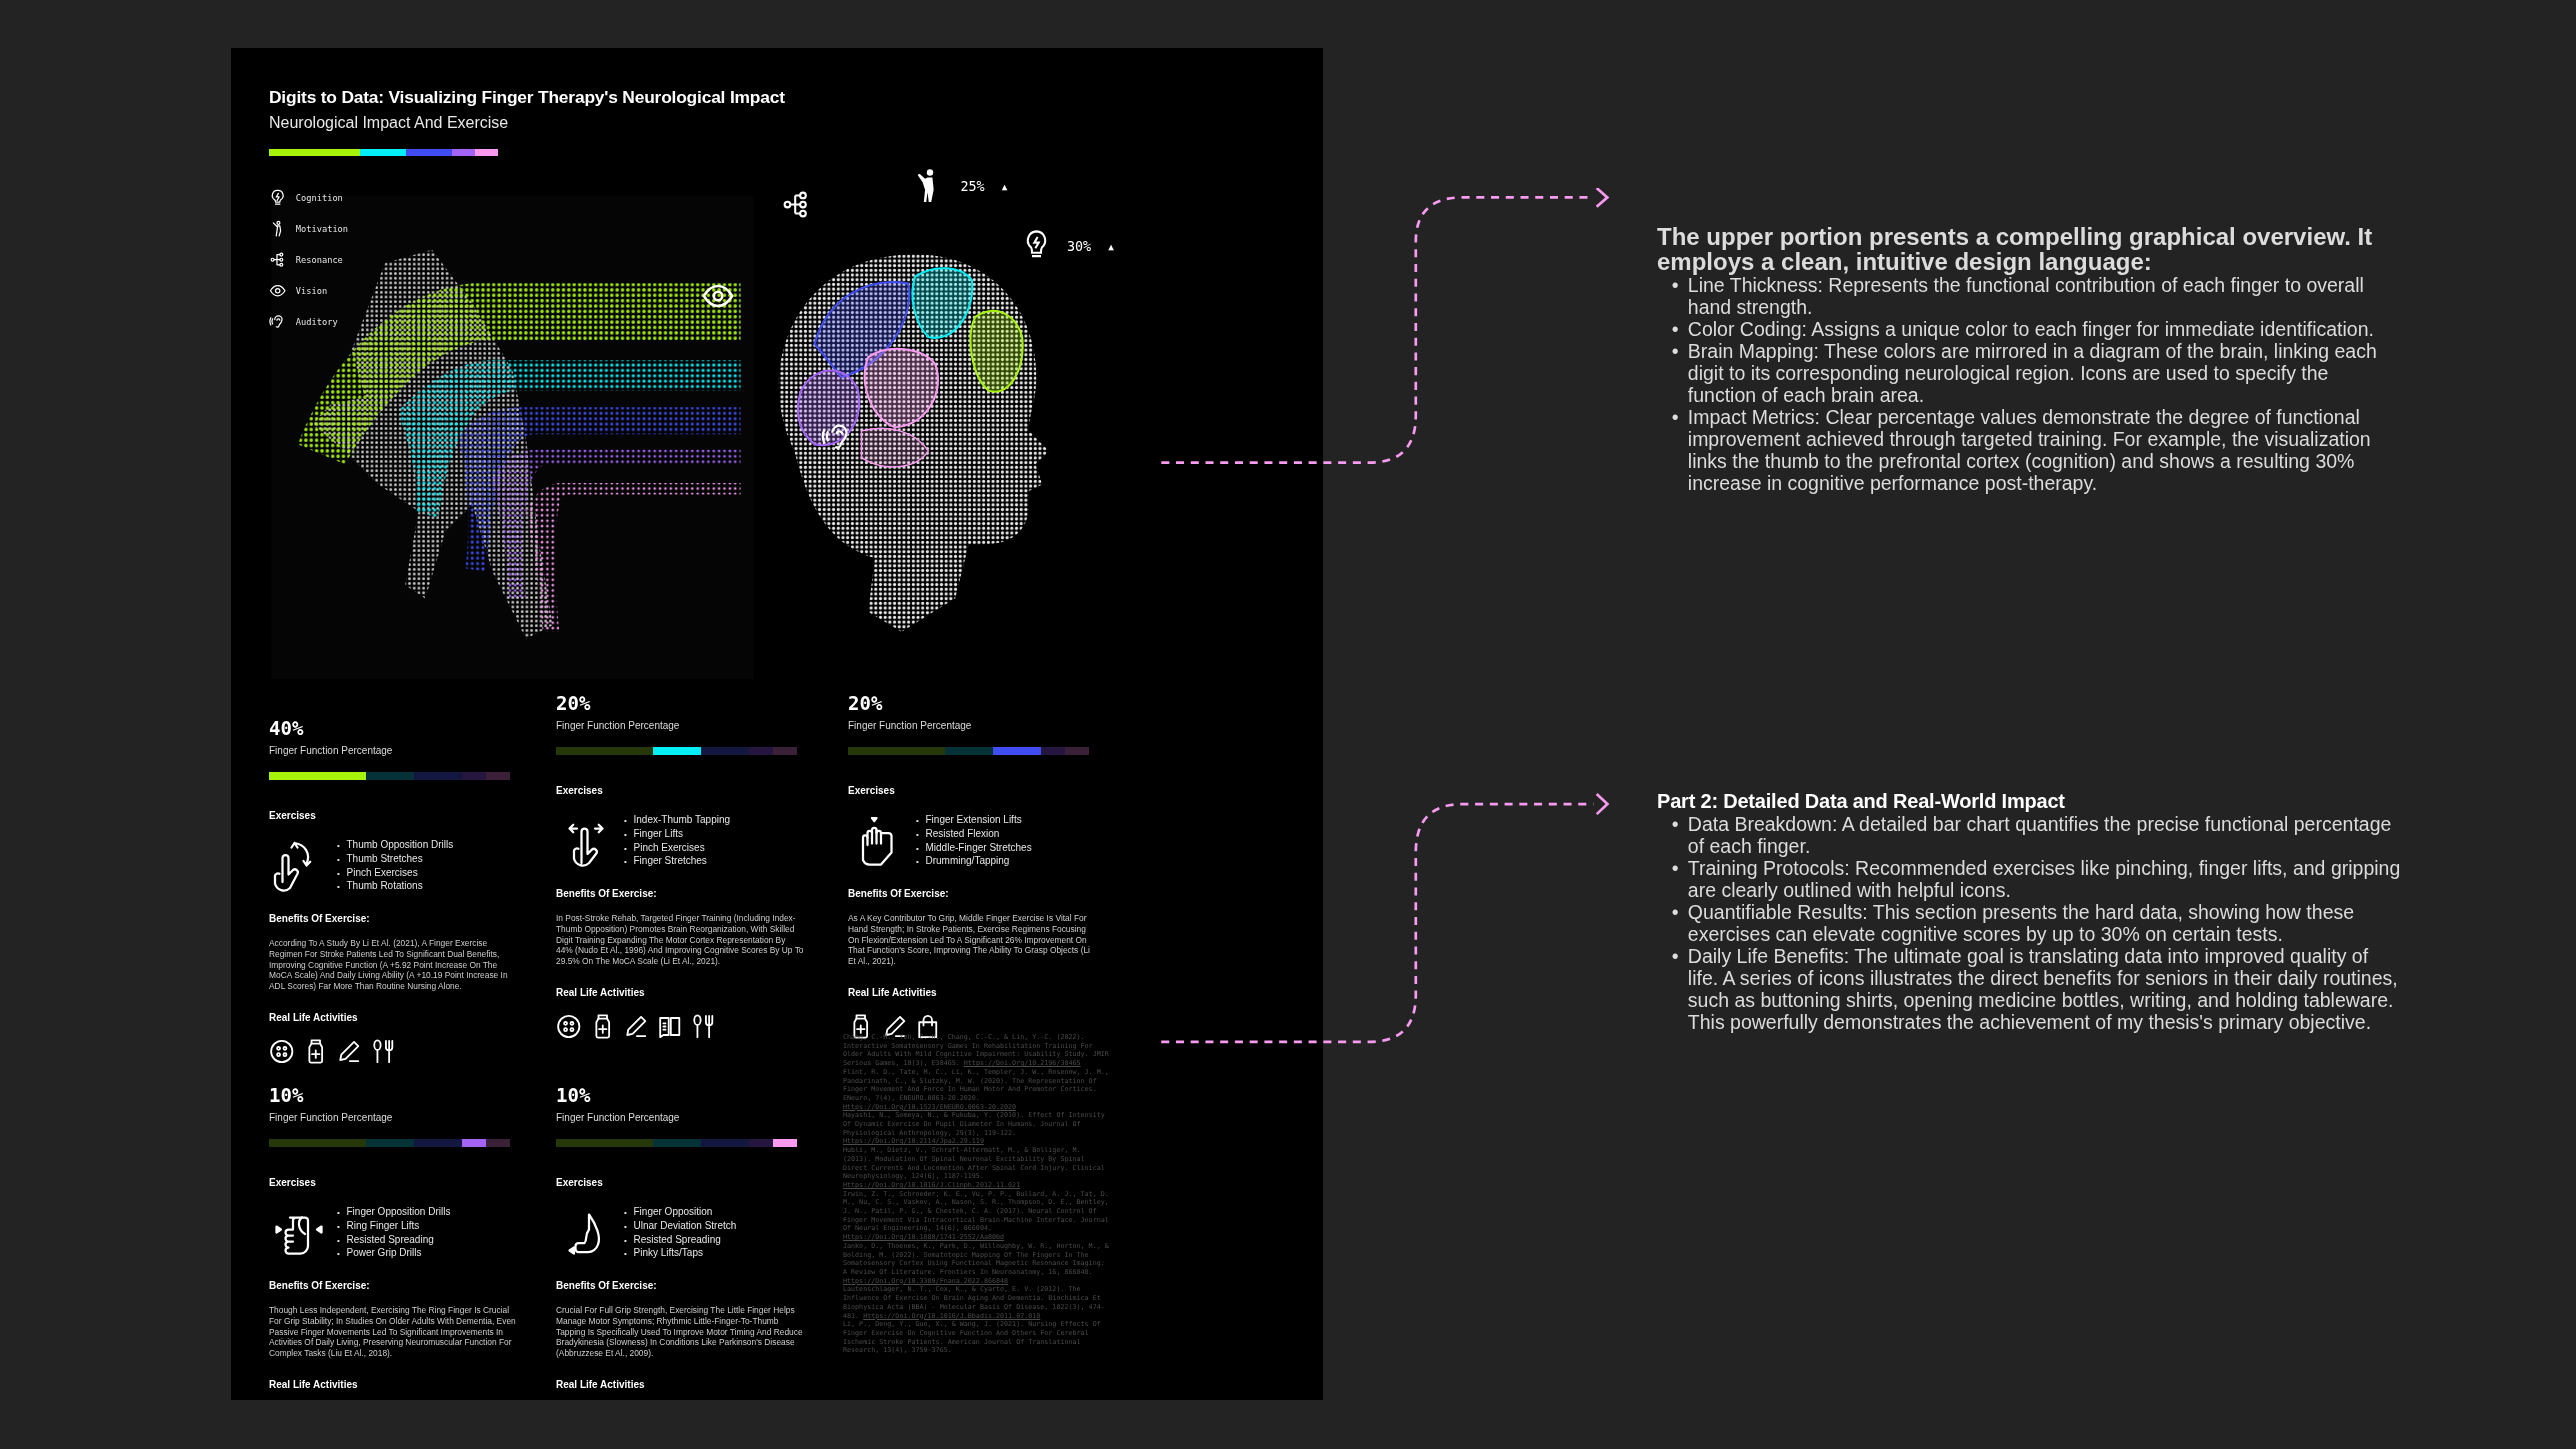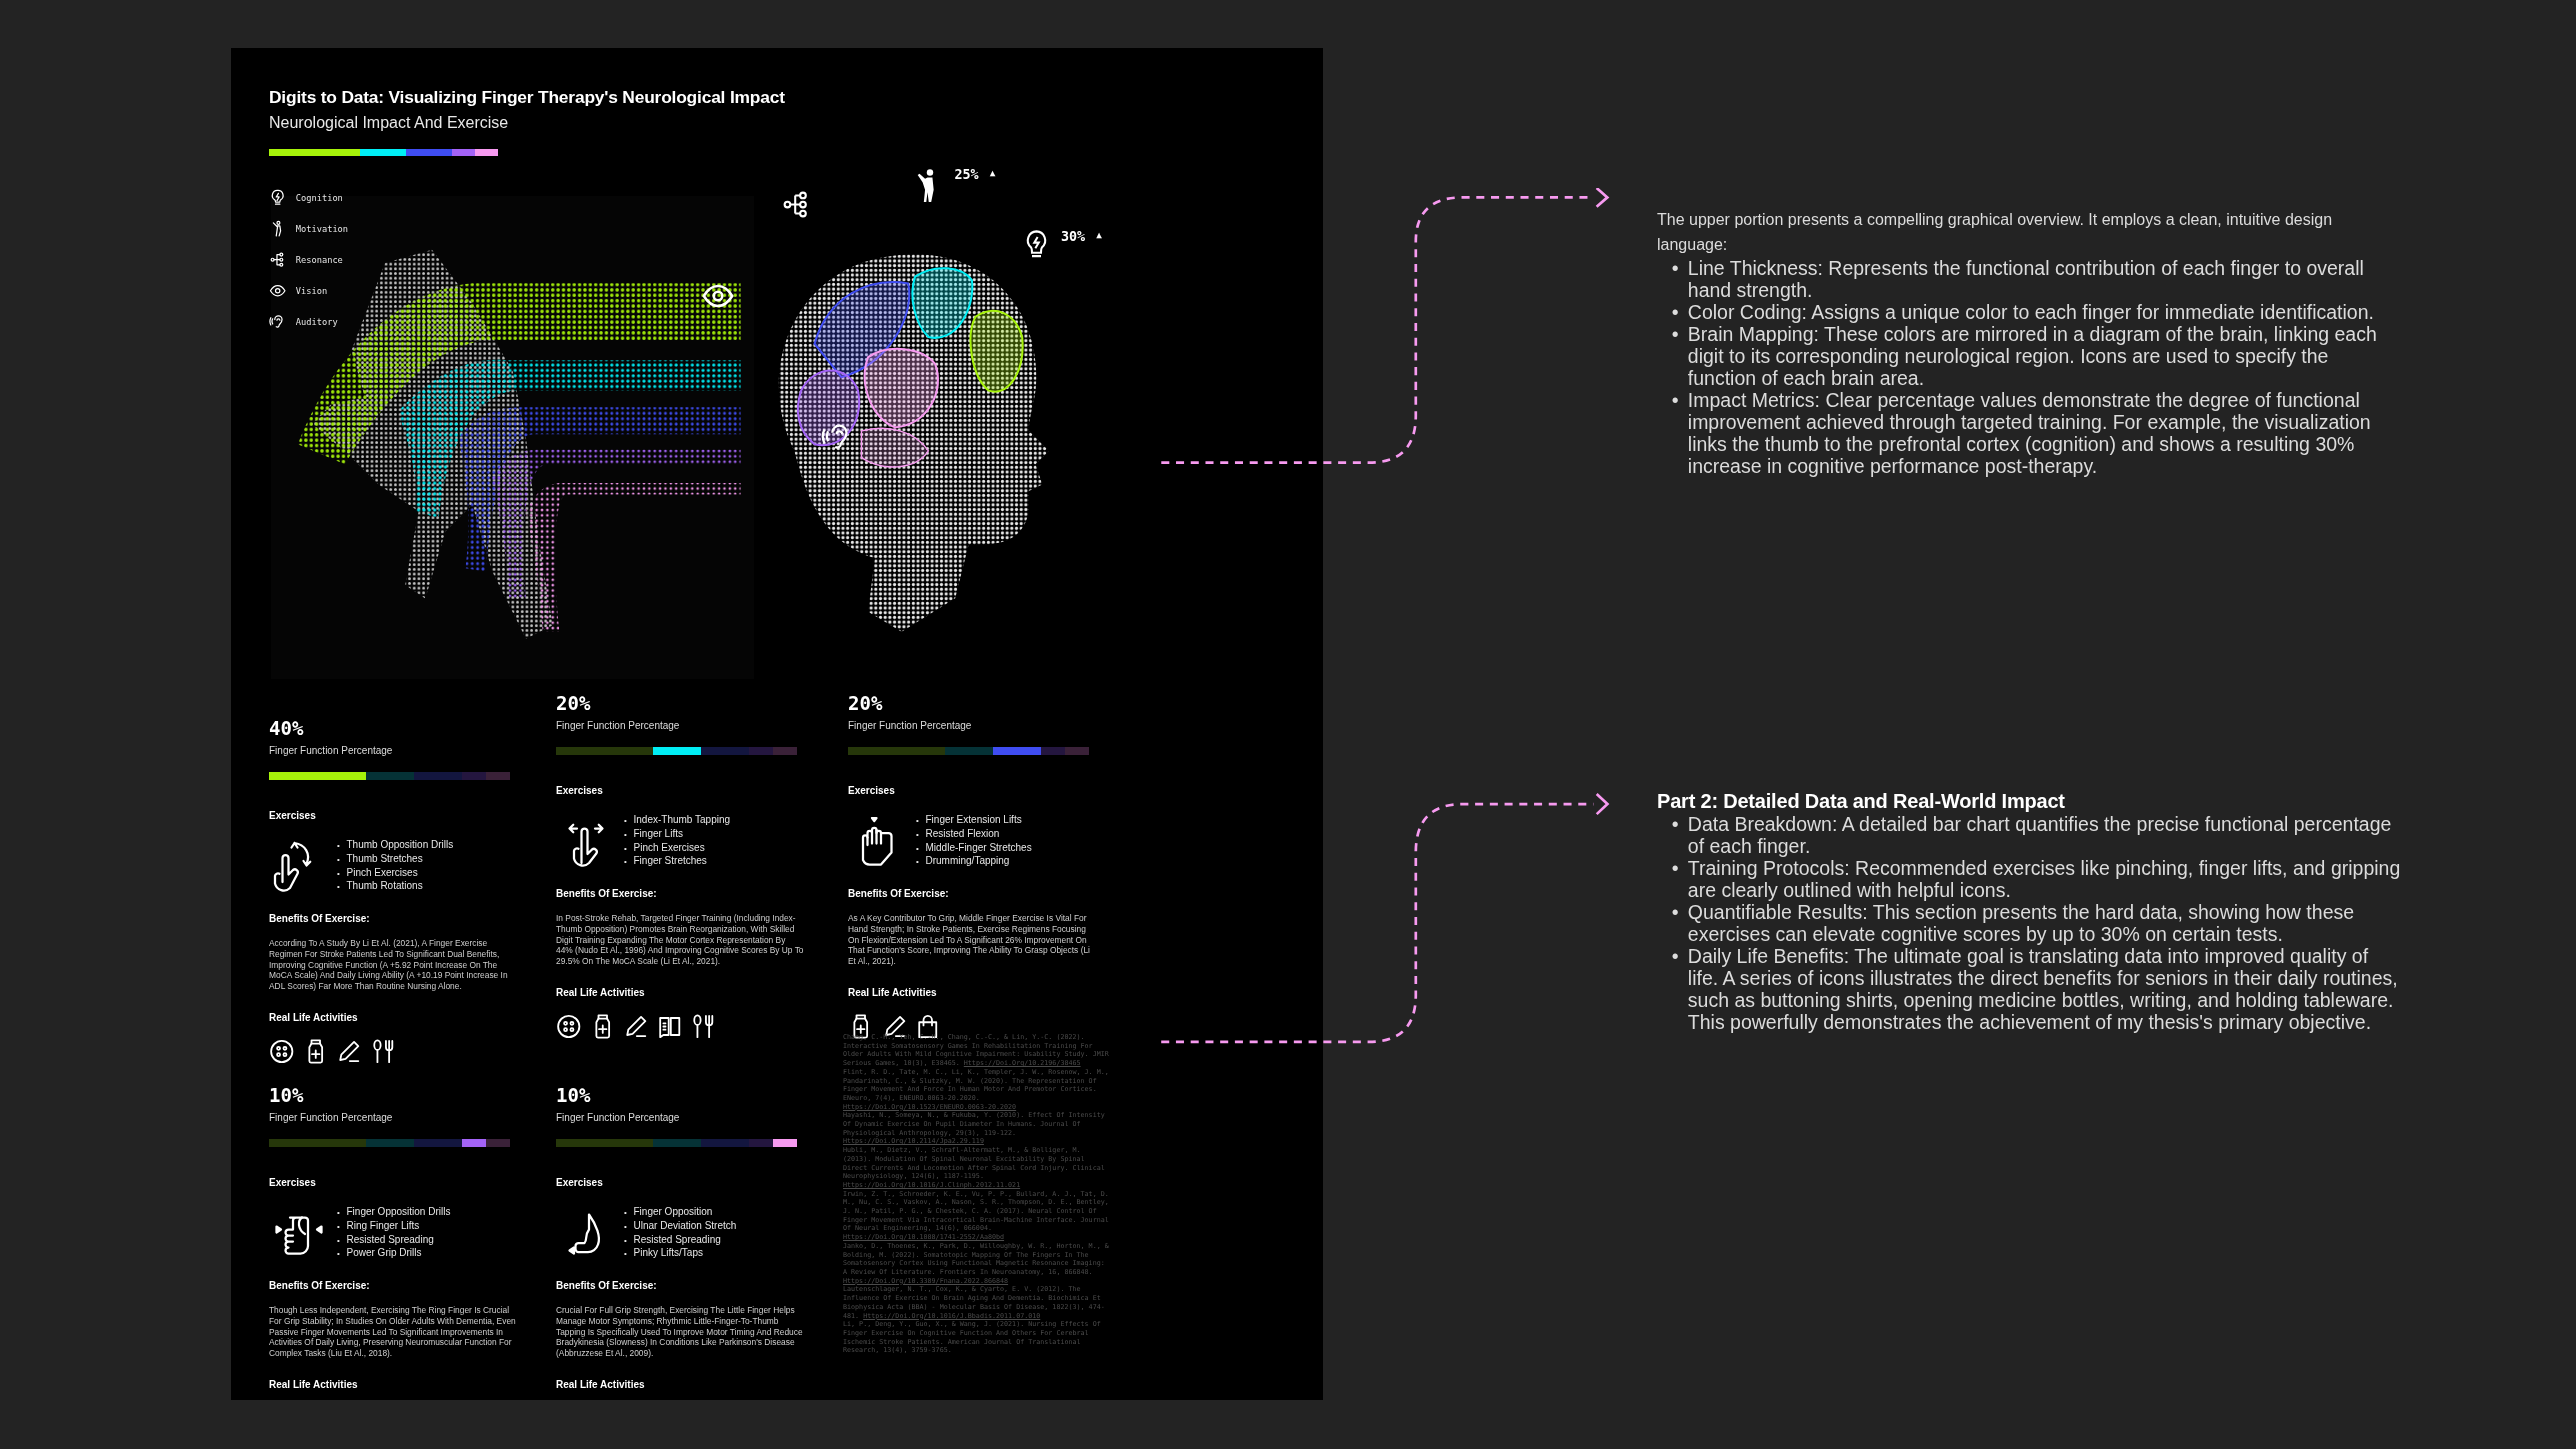--- a/index.html
+++ b/index.html
@@ -8,40 +8,40 @@
   .title{position:absolute;left:38px;top:39px;font-size:17.4px;font-weight:700;letter-spacing:-0.2px;color:#fff}
   .subtitle{position:absolute;left:38px;top:66px;font-size:16px;font-weight:400;color:#e8e8e8}
   .legendbar{position:absolute;left:38px;top:101px;height:7.4px;display:flex}
   .legendbar div{height:100%}
   .iconlegend{position:absolute;left:38px;top:134px;width:107px}
   .iconlegend .row{display:flex;align-items:center;height:31px}
   .iconlegend svg{width:17.4px;height:17.4px;margin-right:9.4px}
   .iconlegend span{font-family:"DejaVu Sans Mono",monospace;font-size:8.7px;color:#e6e6e6}
   .handart{position:absolute;left:40px;top:148px;width:483px;height:483px}
   .brainart{position:absolute;left:483px;top:121px;width:402px;height:470px}
-  .stat{position:absolute;display:flex;gap:11px;font-family:"DejaVu Sans Mono",monospace;font-weight:700;font-size:13.4px}
+  .stat{position:absolute;display:flex;align-items:center;gap:17px;font-family:"DejaVu Sans Mono",monospace;font-weight:400;font-size:13.4px}
   .card{position:absolute;width:255px}
   .card .pct{font-family:"DejaVu Sans Mono",monospace;font-weight:700;font-size:19px;color:#fff;height:24px}
   .card .pctlabel{font-size:10px;color:#ddd;margin-top:4px}
   .card .bar{display:flex;height:8px;margin-top:16px;width:241px}
   .card .bar div{height:100%}
   .card h4{font-size:10px;font-weight:700;color:#fff;margin-top:29.5px}
   .card .exrow{display:flex;align-items:center;margin-top:16px;height:60px}
   .card .exicon{width:60px;height:60px;display:flex;align-items:center;justify-content:center}
   .card ul{list-style:none;margin-left:8px}
   .card ul li{font-size:10px;color:#e8e8e8;line-height:12.7px}
   .card ul li::before{content:"\2022";margin-right:6.7px;font-size:8px}
   .card .benefits{font-size:8.4px;color:#cfcfcf;line-height:10.7px;margin-top:14.8px;width:248px}
   .card .acts{display:flex;gap:8px;margin-top:14.8px;align-items:flex-end}
   .card .acts svg{width:25.5px;height:27px}
   .refs{position:absolute;left:612px;top:985px;width:268px;font-family:"DejaVu Sans Mono",monospace;font-size:6.7px;line-height:8.7px;color:#4b4b4b;white-space:pre-wrap}
   .refs u{text-decoration:underline}
   .panel{position:absolute;left:1657px;width:745px;color:#dedede}
   .panel h2{font-size:20px;font-weight:700;color:#fff;letter-spacing:-0.2px}
-  .panel p{font-size:16px;line-height:25px;margin-top:25px;font-weight:400;color:#dcdcdc}
+  .panel p{font-size:24px;line-height:25px;margin-top:42px;font-weight:700;color:#dcdcdc}
   .panel ul{list-style:none;margin-left:14.8px}
   .panel ul li{font-size:19.5px;line-height:22px;padding-left:16px;position:relative;color:#dcdcdc}
   .panel ul li::before{content:"\2022";position:absolute;left:0;top:0}
   .connector{position:absolute}
 </style>
 </head>
 <body>
 
 <div id="poster">
   <div class="title">Digits to Data: Visualizing Finger Therapy's Neurological Impact</div>

